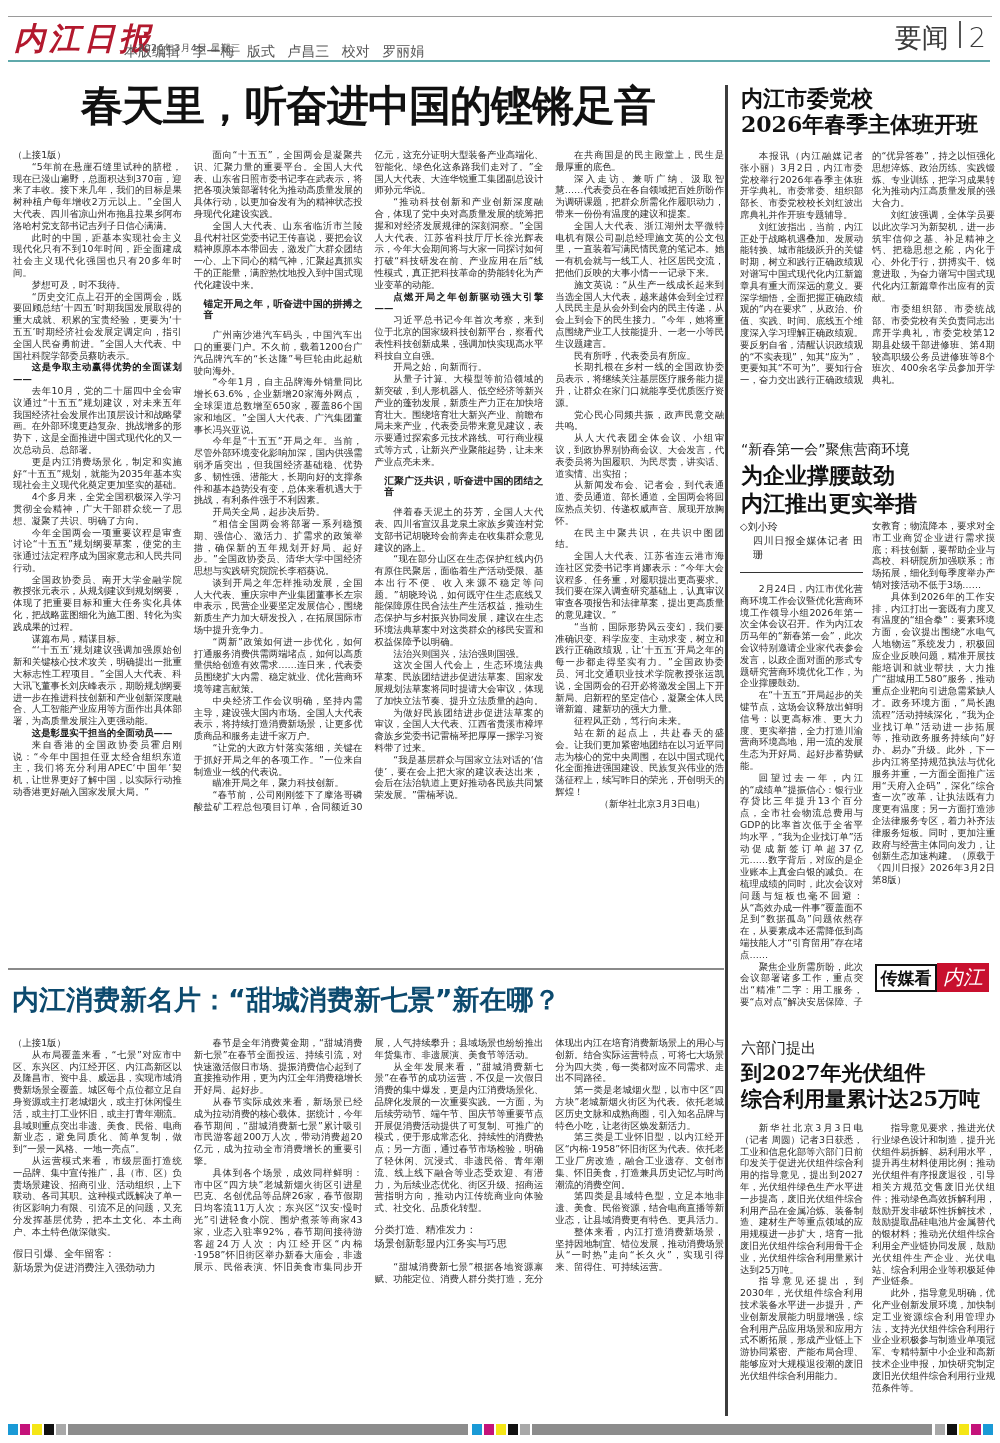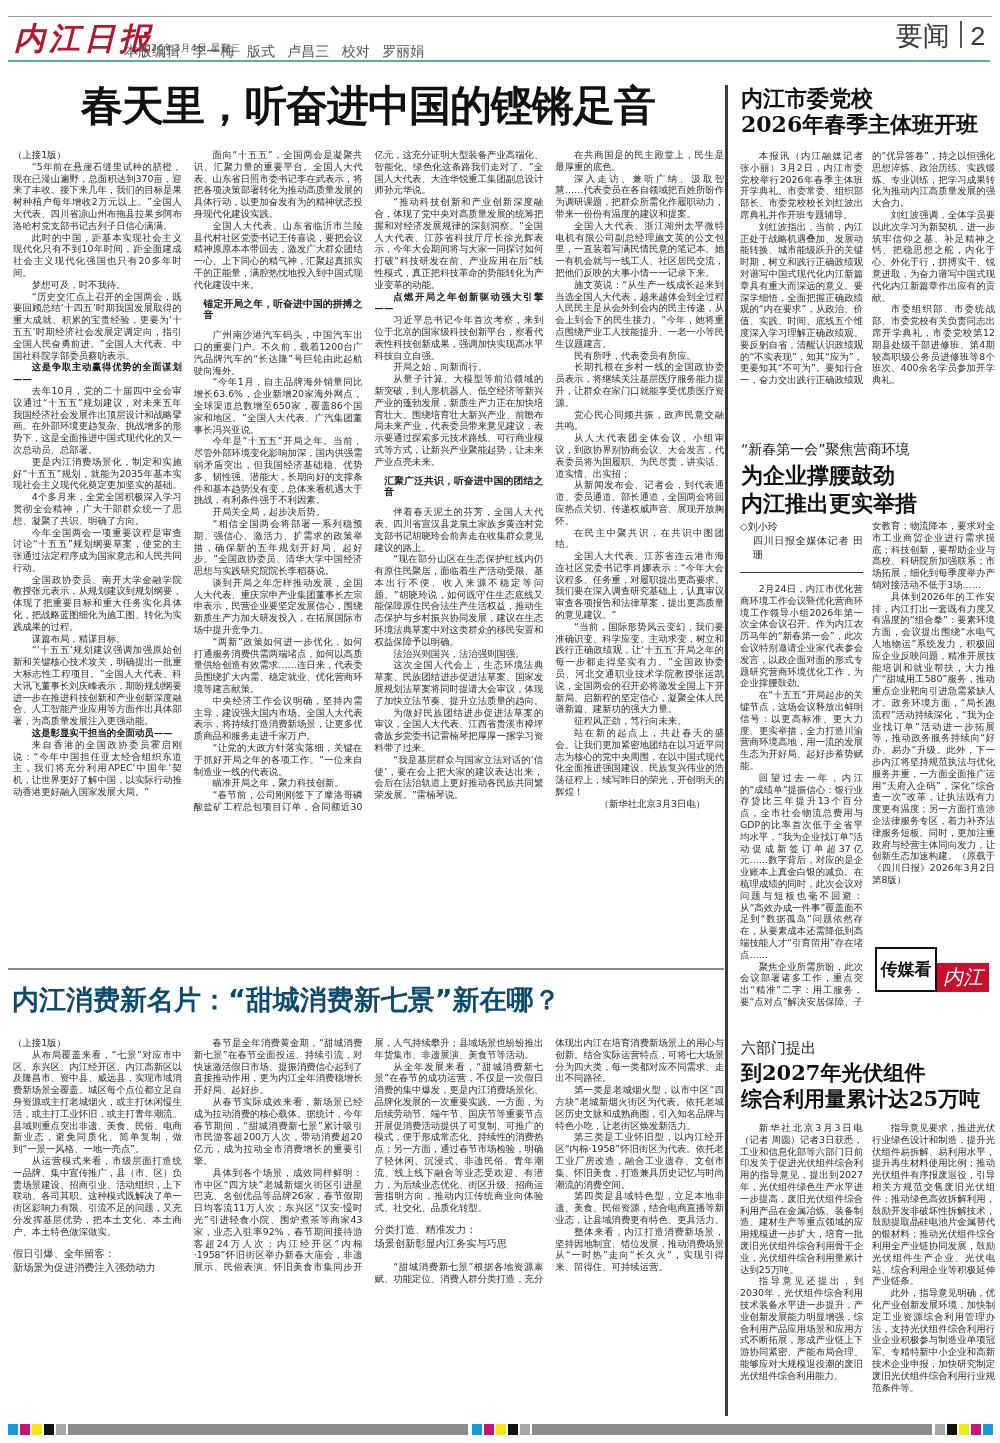--- a/index.html
+++ b/index.html
@@ -7,21 +7,21 @@
   body { position: relative; font-family: "DejaVu Sans", sans-serif; color: #2b2b2b; }
   .abs { position: absolute; }
 
   
   .rule-top { left: 8px; top: 16px; width: 984px; height: 1px; background: #9a9a9a; }
   .rule-teal { left: 8px; top: 60px; width: 982px; height: 2px; background: #5fa9ab; }
   .logo { left: 14px; top: 19px; font-family: "DejaVu Serif", serif; font-style: italic; font-weight: bold;
           font-size: 31px; letter-spacing: 4px; color: #b3192e; line-height: 38px; white-space: nowrap; }
   .date { left: 138px; top: 42px; font-size: 9.5px; color: #555; letter-spacing: 0.5px; white-space: nowrap; text-align: center; }
   .credits { left: 124px; top: 43px; font-size: 14px; color: #555; word-spacing: 8px; white-space: nowrap; }
-  .section { right: 14px; top: 21px; height: 34px; display: flex; align-items: flex-start; font-size: 27px; color: #3a3a3a; line-height: 34px; font-family: Liberation Mono, monospace; }
+  .section { right: 14px; top: 21px; height: 34px; display: flex; align-items: flex-start; font-size: 27px; color: #3a3a3a; line-height: 34px; }
   .section .sep { width: 2px; height: 27px; background: #555; margin: 0 8px 0 10px; }
   .section .pn { font-weight: 300; }
 
   .vdivider { left: 725px; top: 85px; width: 3px; height: 1331px; background: #3d3d3d; }
 
   
   .lead-headline { left: 12px; top: 79px; width: 712px; text-align: center; font-size: 42px; font-weight: bold;
                    color: #111; line-height: 54px; letter-spacing: -1px; white-space: nowrap; }
   .cols { font-size: 9.4px; line-height: 11.8px; color: #2b2b2b; text-align: justify; column-gap: 12px; }
   .cols p { text-indent: 2em; }
@@ -46,21 +46,21 @@
   .rtitle div { display: block; }
   .t1 { top: 85px; font-size: 22px; line-height: 26px; }
   .r1-body { left: 740px; top: 150px; width: 255px; height: 250px; column-count: 2; column-gap: 9px; }
 
   .kicker { left: 741px; font-size: 14px; color: #222; white-space: nowrap; }
   .k2 { top: 441px; }
   .t2 { top: 461px; font-size: 22px; line-height: 28px; }
   .r2-body { left: 740px; top: 520px; width: 255px; height: 492px; column-count: 2; column-gap: 9px; column-fill: auto; }
 
   .badge { left: 875px; top: 958px; width: 114px; height: 34px; display: flex; align-items: flex-end; }
-  .badge .b-left { height: 45px; width: 62px; border: 2px solid #111; background: #fff; font-weight: bold; font-size: 17px;
+  .badge .b-left { height: 28px; width: 62px; border: 2px solid #111; background: #fff; font-weight: bold; font-size: 17px;
                    color: #111; display: flex; align-items: center; justify-content: center; letter-spacing: 0; white-space: nowrap; }
   .badge .b-right { height: 29px; width: 52px; background: #c8102e; color: #fff; font-family: "DejaVu Serif", serif;
                     font-style: italic; font-size: 20px; display: flex; align-items: center; justify-content: center;
                     position: relative; white-space: nowrap; }
 
   .k3 { top: 1039px; font-size: 15px; }
   .t3 { top: 1060px; font-size: 21px; line-height: 26px; }
   .r3-body { left: 740px; top: 1122px; width: 255px; height: 292px; column-count: 2; column-gap: 9px; }
 
   

